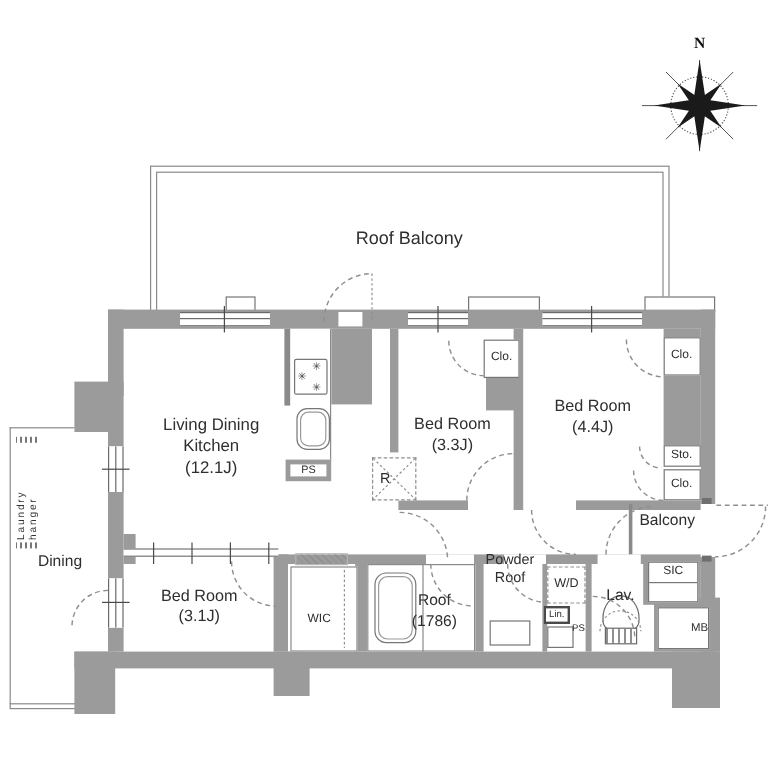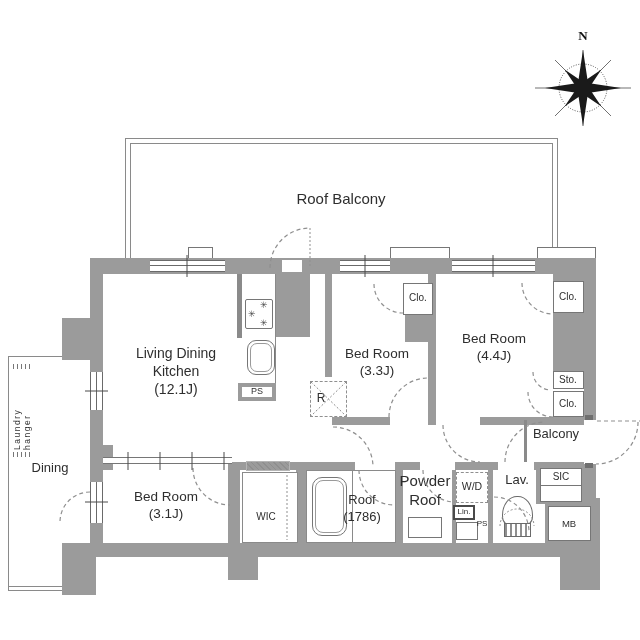--- a/index.html
+++ b/index.html
@@ -138,37 +138,37 @@
     <div>(4.4J)</div>
   </div>
   <div class="lbl" style="left:166px;top:505px;font-size:13.5px">
     <div>Bed Room</div>
     <div>(3.1J)</div>
   </div>
   <div class="lbl" style="left:362px;top:509px;font-size:13px">
     <div>Roof</div>
     <div>(1786)</div>
   </div>
-  <div class="lbl" style="left:425px;top:490px;font-size:15px">
+  <div class="lbl" style="left:425px;top:474px;font-size:12px">
     <div>Powder</div>
     <div>Roof</div>
   </div>
   <div class="lbl" style="left:50px;top:468px;font-size:13px">Dining</div>
   <div class="vtext" style="left:12px;top:372px;height:78px;font-size:8.5px">Laundry hanger</div>
-  <div class="lbl" style="left:517px;top:480px;font-size:13px">Lav.</div>
+  <div class="lbl" style="left:517px;top:496px;font-size:13px">Lav.</div>
   <div class="lbl" style="left:556px;top:434px;font-size:13px">Balcony</div>
   <div class="lbl" style="left:266px;top:517px;font-size:10px">WIC</div>
   <div class="lbl" style="left:561px;top:477px;font-size:10px">SIC</div>
   <div class="lbl" style="left:418px;top:298px;font-size:10px">Clo.</div>
   <div class="lbl" style="left:568px;top:297px;font-size:10px">Clo.</div>
   <div class="lbl" style="left:568px;top:380px;font-size:10px">Sto.</div>
   <div class="lbl" style="left:568px;top:404px;font-size:10px">Clo.</div>
   <div class="lbl" style="left:464px;top:512px;font-size:8px">Lin.</div>
   <div class="lbl" style="left:472px;top:487px;font-size:10.5px">W/D</div>
-  <div class="lbl" style="left:569px;top:524px;font-size:9.5px">MB</div>
+  <div class="lbl" style="left:583px;top:524px;font-size:9.5px">MB</div>
   <div class="lbl" style="left:257px;top:392px;font-size:9px">PS</div>
   <div class="lbl" style="left:482px;top:524px;font-size:8px">PS</div>
   <div class="lbl" style="left:321px;top:399px;font-size:12px">R</div>
 
   <svg class="overlay" width="640" height="640" viewBox="0 0 640 640">
     <g stroke="#8f8f8f" stroke-width="1.2" fill="none" stroke-dasharray="4 3">
       <path d="M270,268 A40 40 0 0 1 310,228"></path>
       <path d="M374,284 A29 29 0 0 0 403,313"></path>
       <path d="M389,417 A39 39 0 0 1 428,378"></path>
       <path d="M522,283 A31 31 0 0 0 553,314"></path>

